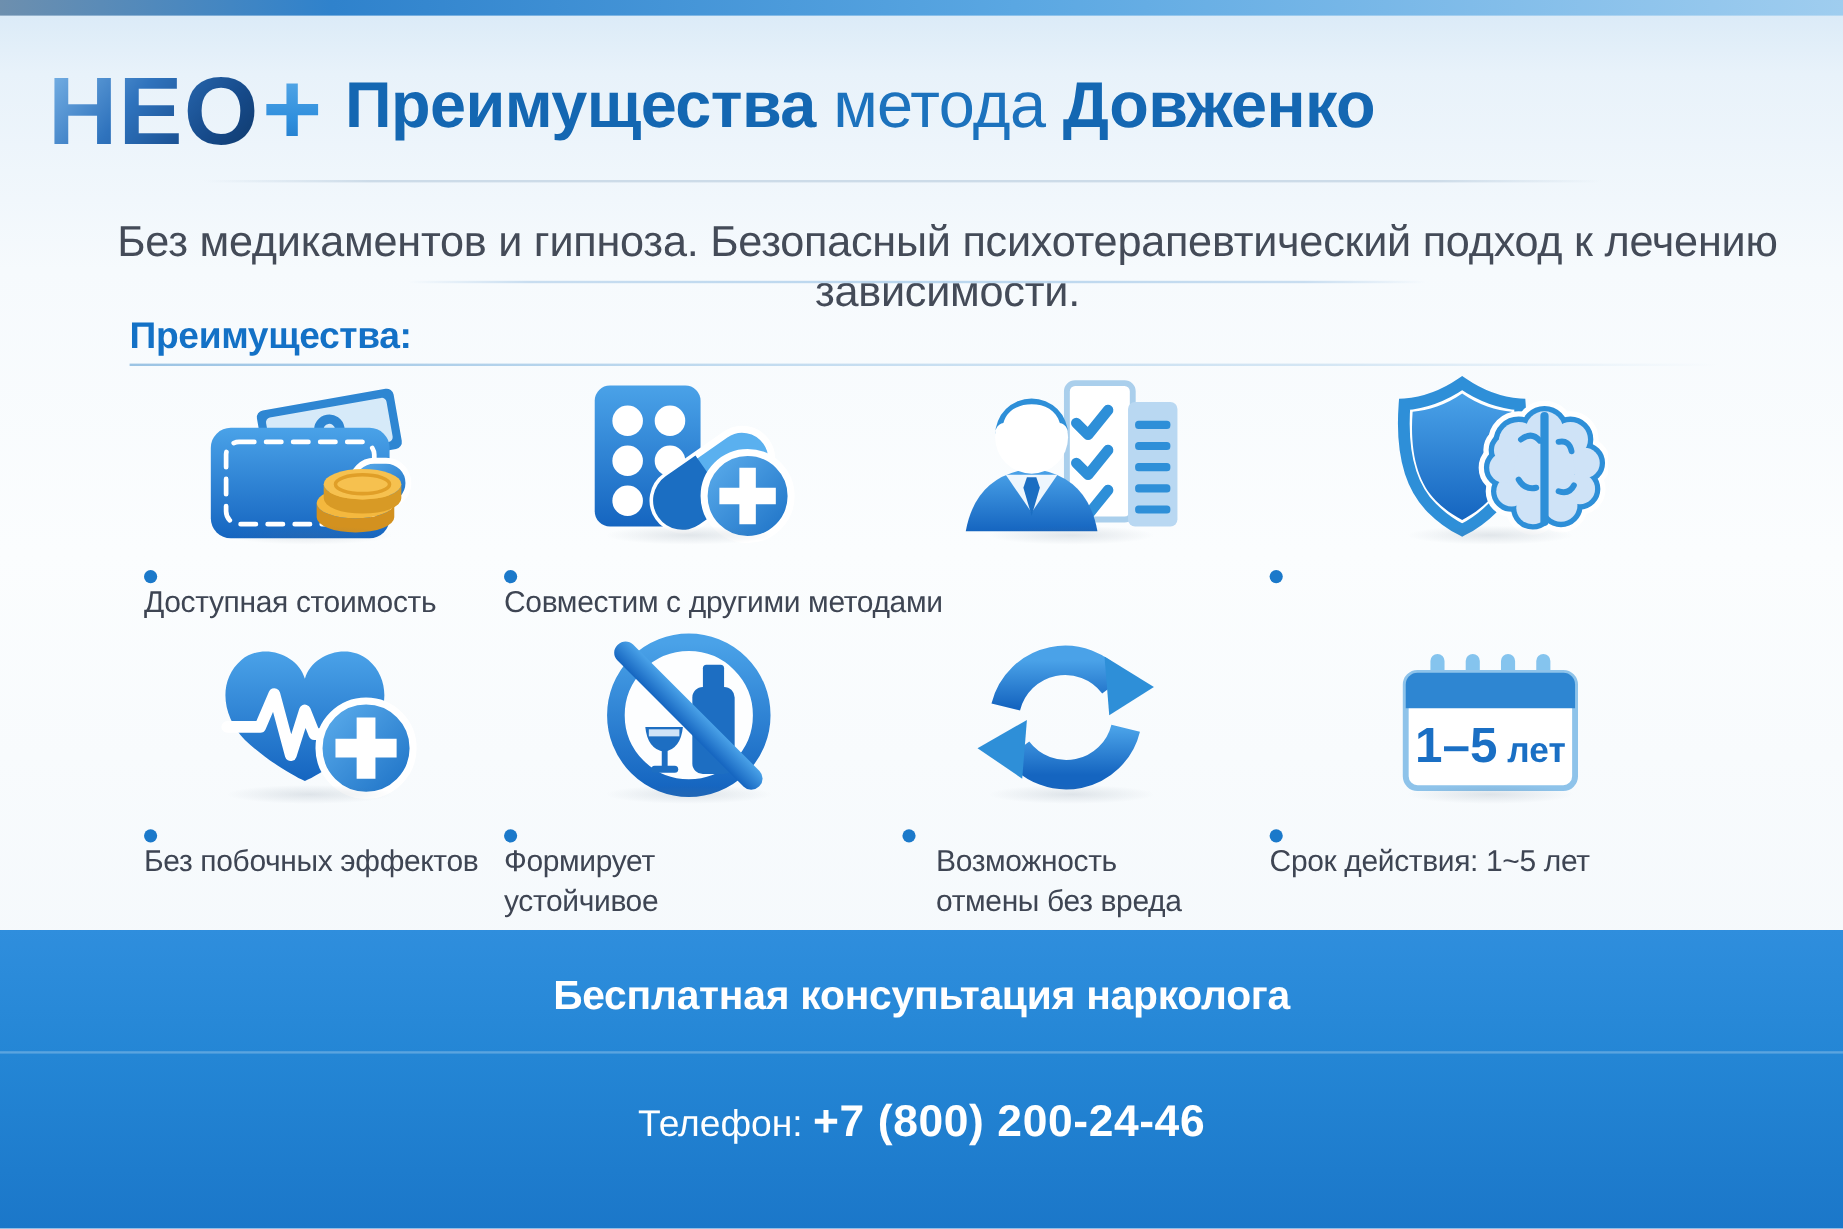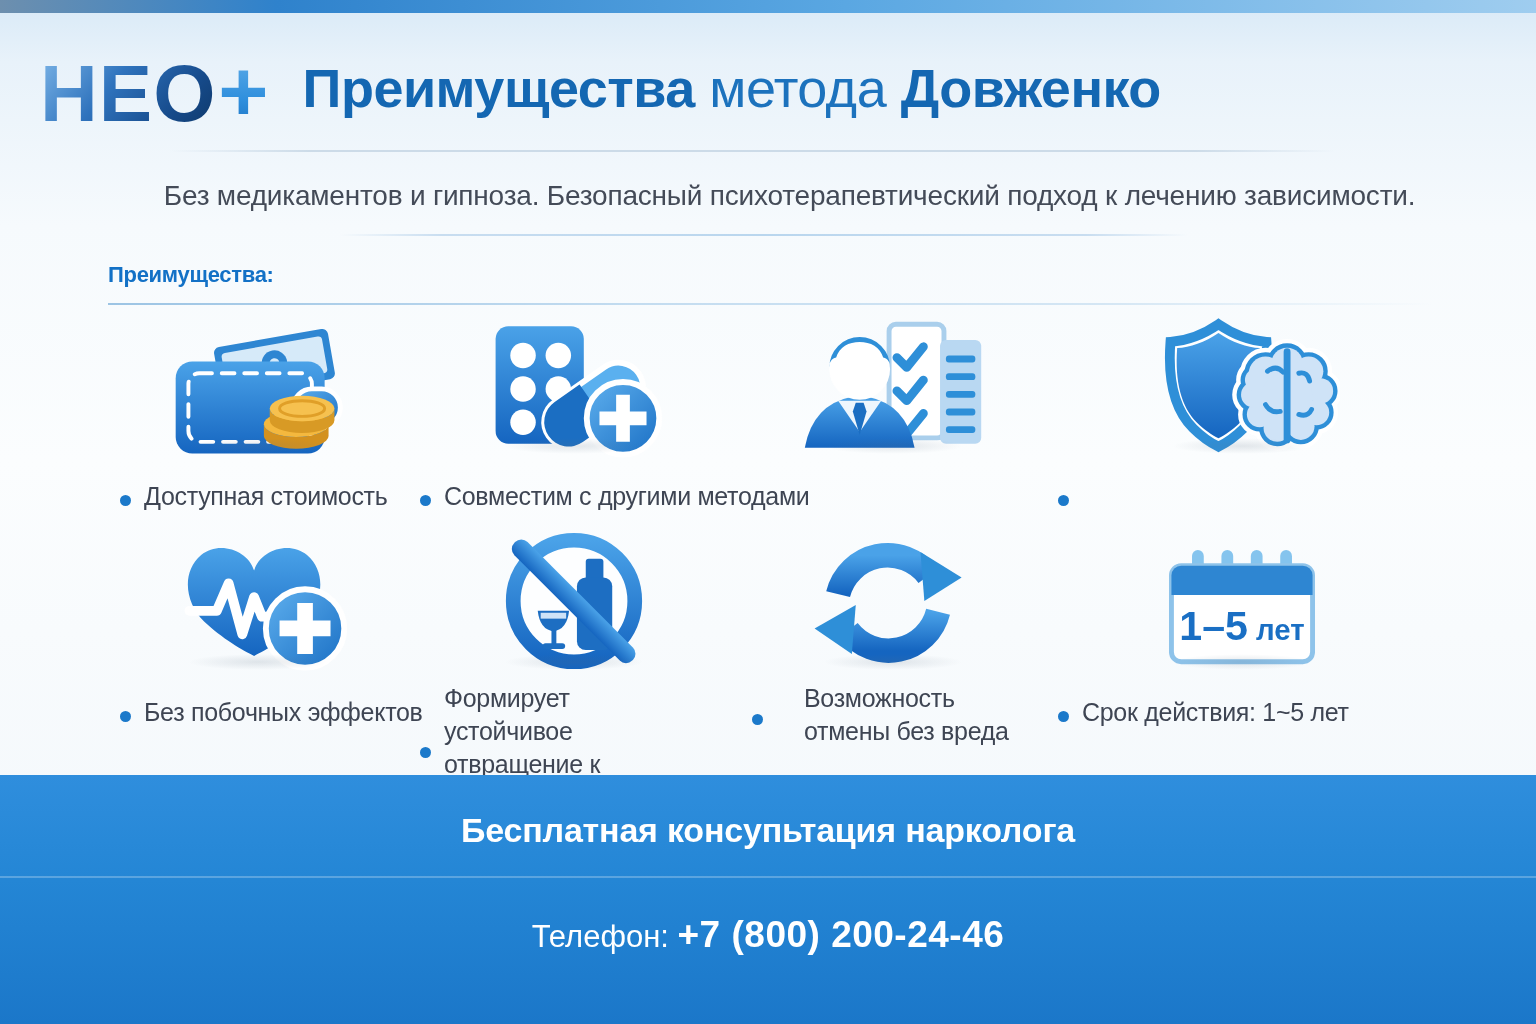--- a/index.html
+++ b/index.html
@@ -7,21 +7,21 @@
   body { font-family:"Liberation Sans", sans-serif; }
   .canvas {
     position:relative; width:1536px; height:1024px; overflow:hidden;
     background:linear-gradient(180deg,#d8e9f7 0%,#e8f2fa 6%,#f6fafd 22%,#fbfdfe 45%,#f5f9fc 78%,#f2f7fb 100%);
   }
   .topbar {
     position:absolute; top:0; left:0; width:100%; height:13px;
     background:linear-gradient(90deg,#6d8fae 0%,#2f82cc 18%,#5aa7e2 55%,#9fcdef 100%);
   }
   
-  .header { position:absolute; top:48px; left:40px; display:flex; align-items:center; gap:34px; }
+  .header { position:absolute; top:48px; left:40px; display:flex; align-items:center; gap:19px; }
   .logo { display:flex; align-items:baseline; line-height:1; }
   .logo-neo {
     font-size:80px; font-weight:bold; letter-spacing:1px;
     background:linear-gradient(130deg,#7db6e8 0%,#2f73bd 40%,#164a8a 75%,#0e3766 100%);
     -webkit-background-clip:text; background-clip:text; color:transparent;
   }
   .logo-plus {
     font-size:86px; font-weight:bold; margin-left:2px;
     background:linear-gradient(180deg,#66b1ea 0%,#2f8fdd 60%,#1a70c0 100%);
     -webkit-background-clip:text; background-clip:text; color:transparent;
@@ -29,39 +29,39 @@
   .title { font-size:54px; color:#1467b2; letter-spacing:-0.5px; white-space:nowrap; padding-bottom:6px; }
   .title .b { font-weight:bold; }
   .title .r { font-weight:normal; color:#1c72bd; }
   
   .div1 { position:absolute; top:150px; left:170px; width:1165px; height:2px;
     background:linear-gradient(90deg,transparent,#ccdbe8 12%,#ccdbe8 88%,transparent); }
   .div2 { position:absolute; top:234px; left:340px; width:848px; height:2px;
     background:linear-gradient(90deg,transparent,#c8ddf0 12%,#b9d6ee 50%,#c8ddf0 88%,transparent); }
   .subtitle {
     position:absolute; top:180px; left:0; width:100%; text-align:center;
-    font-size:28px; color:#444b58; letter-spacing:-0.2px;padding-left:43px;
+    font-size:36px; color:#444b58; letter-spacing:-0.2px;padding-left:43px;
   }
   
   .section { position:absolute; top:262px; left:108px; width:1325px; }
-  .section h2 { font-size:22px; font-weight:bold; color:#1371c6; letter-spacing:-0.3px; display:inline-block; }
+  .section h2 { font-size:31px; font-weight:bold; color:#1371c6; letter-spacing:-0.3px; display:inline-block; }
   .section .rule { position:absolute; left:0; top:41px; width:1325px; height:2px;
     background:linear-gradient(90deg,#9cc4e4,#c3dcf0 40%,#d4e6f4 75%,transparent); }
   
   .grid {
     position:absolute; top:310px; left:108px;
     display:grid; grid-template-columns:300px 332px 306px 392px;
   }
   .cell { display:flex; flex-direction:column; }
-  .icon-box { height:140px; display:flex; align-items:flex-start; justify-content:center; position:relative; }
+  .icon-box { height:140px; display:flex; align-items:center; justify-content:center; position:relative; }
   .icon-box svg { display:block; }
   .icon-shadow { position:absolute; bottom:-4px; left:50%; transform:translateX(-50%);
     width:140px; height:16px; border-radius:50%;
     background:radial-gradient(ellipse at center, rgba(90,110,130,0.16) 0%, rgba(90,110,130,0) 70%); }
-  .label-row { display:flex; align-items:center; padding:16px 0 0 12px; min-height:76px; }
+  .label-row { display:flex; align-items:flex-start; padding:16px 0 0 12px; min-height:76px;flex-direction:column; }
   .dot { width:11px; height:11px; border-radius:50%; background:#1b79ca; margin:9px 13px 0 0; flex:0 0 auto; }
   .label { font-size:25px; color:#3e4553; letter-spacing:-0.3px; line-height:1.32; }
   .label.w270 { max-width:270px; }
   .label.w258 { max-width:258px; }
   .label.w235 { max-width:235px;margin-left:28px; }
   .label.nw { white-space:nowrap; }
   
   .footer {
     position:absolute; left:0; bottom:0; width:100%; height:249px;
     background:linear-gradient(180deg,#2f8edd 0%,#2486d5 42%,#1b77c9 100%);

